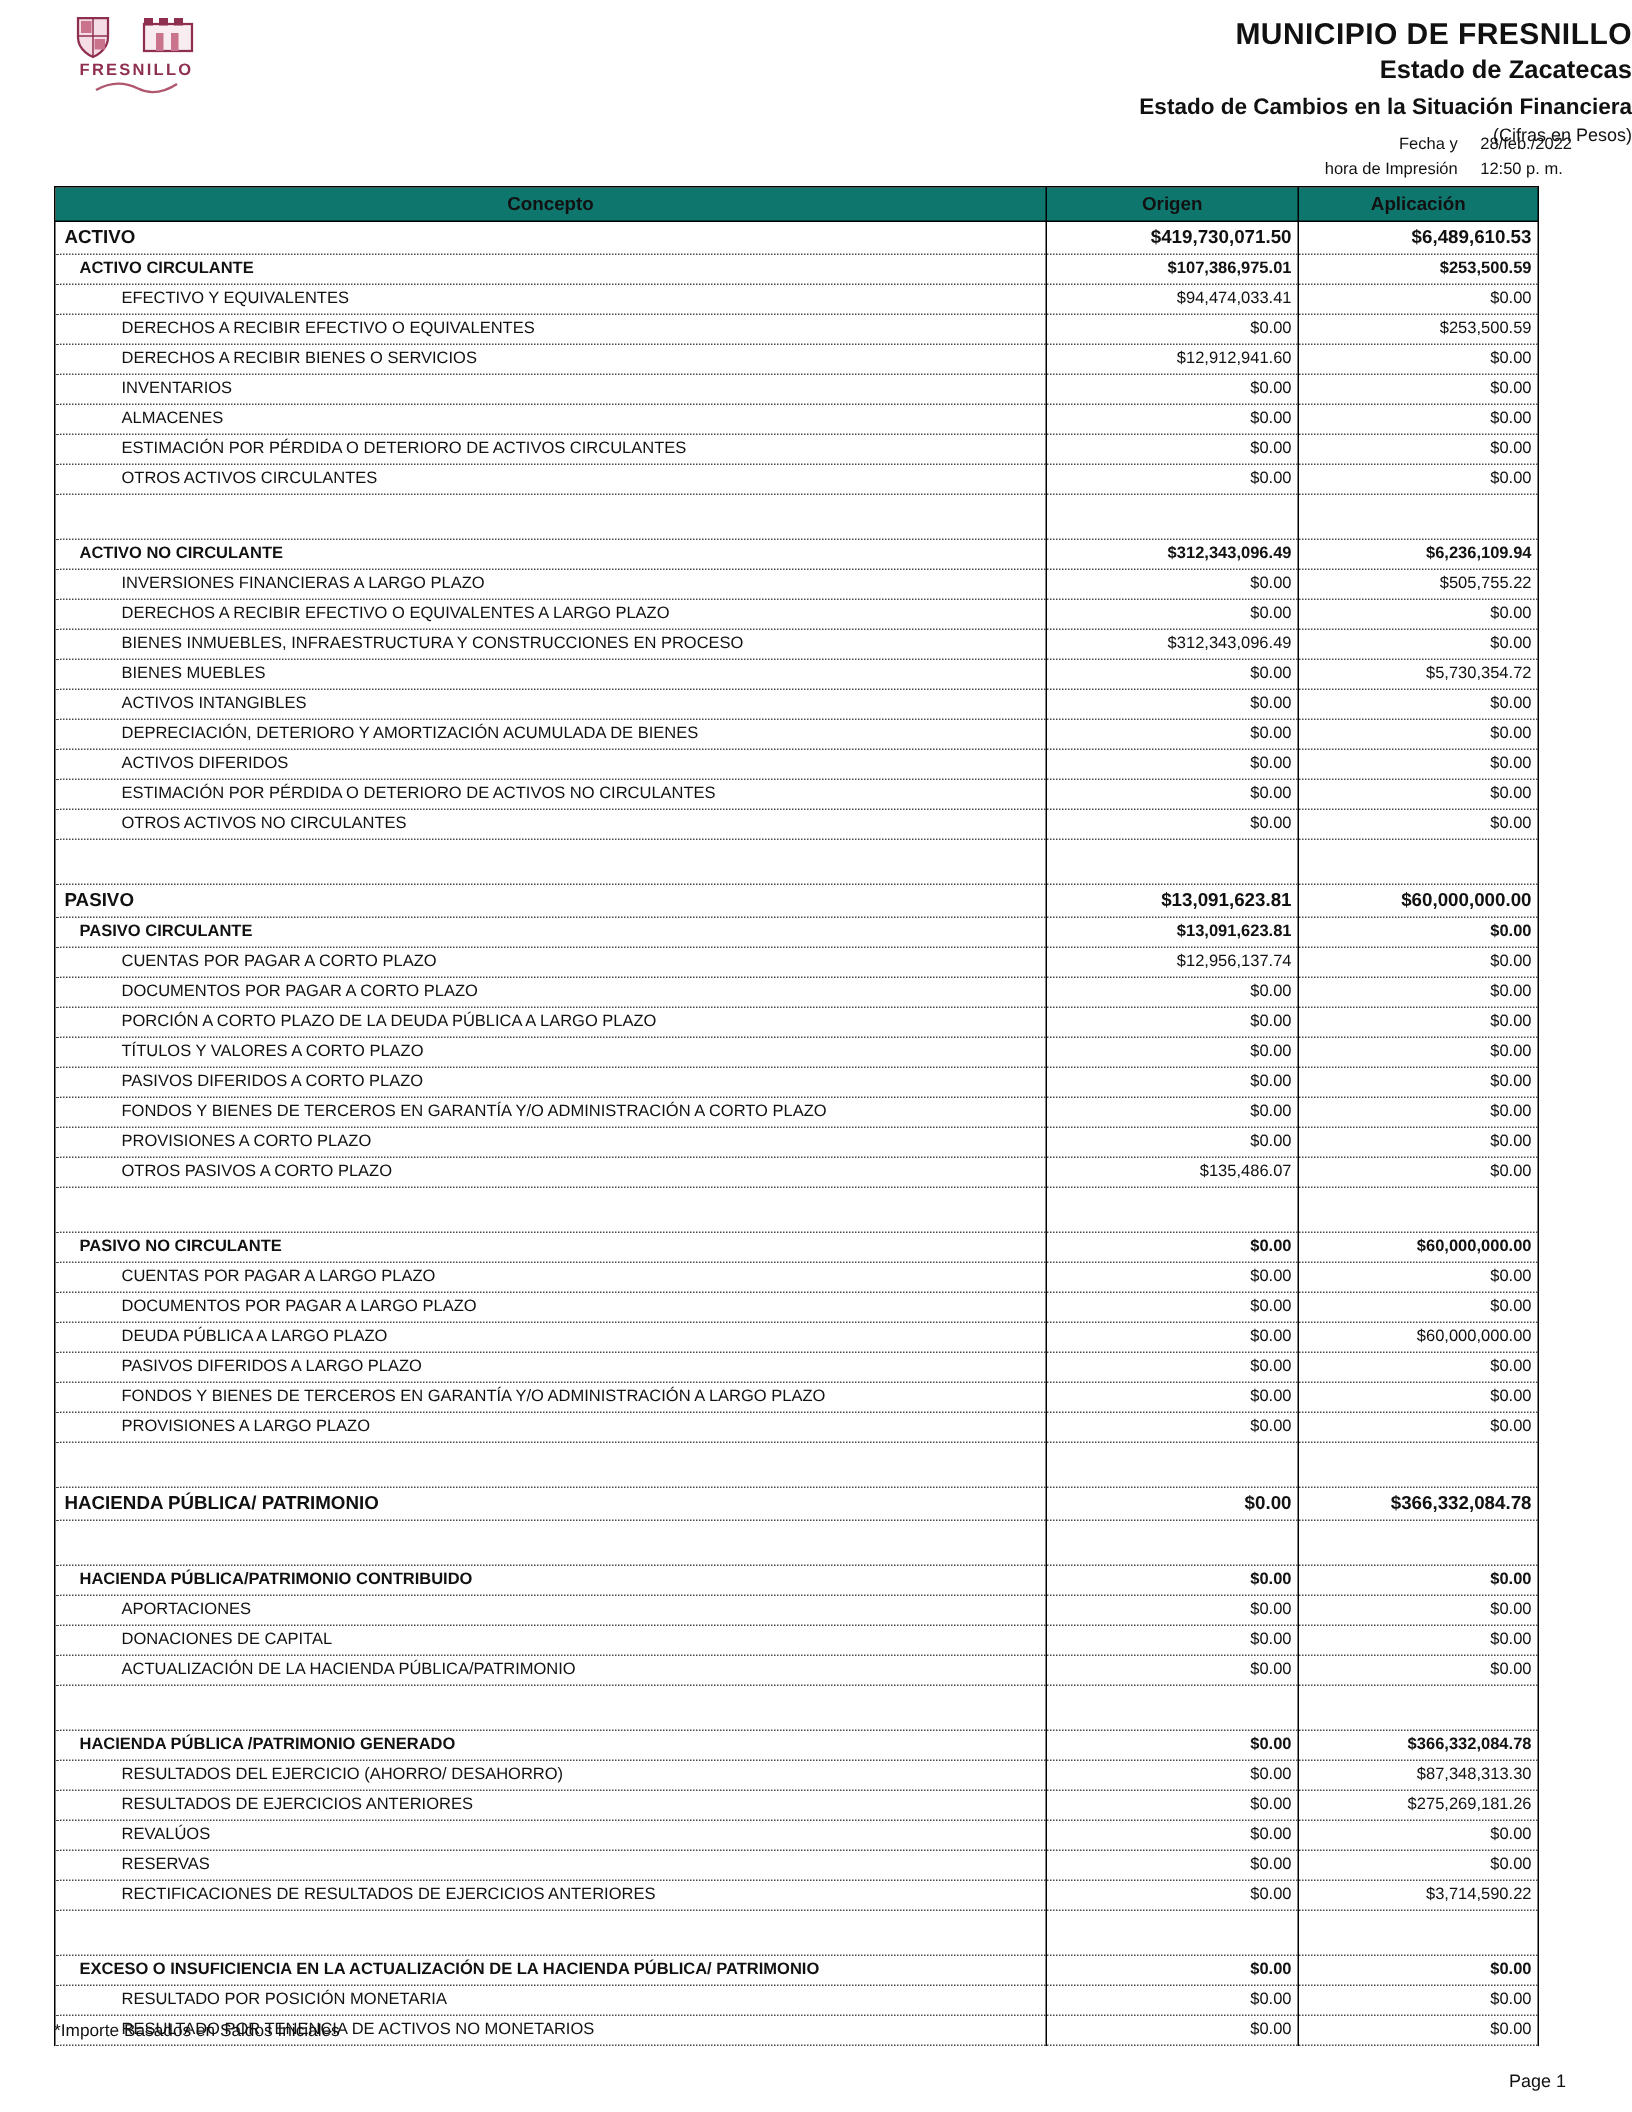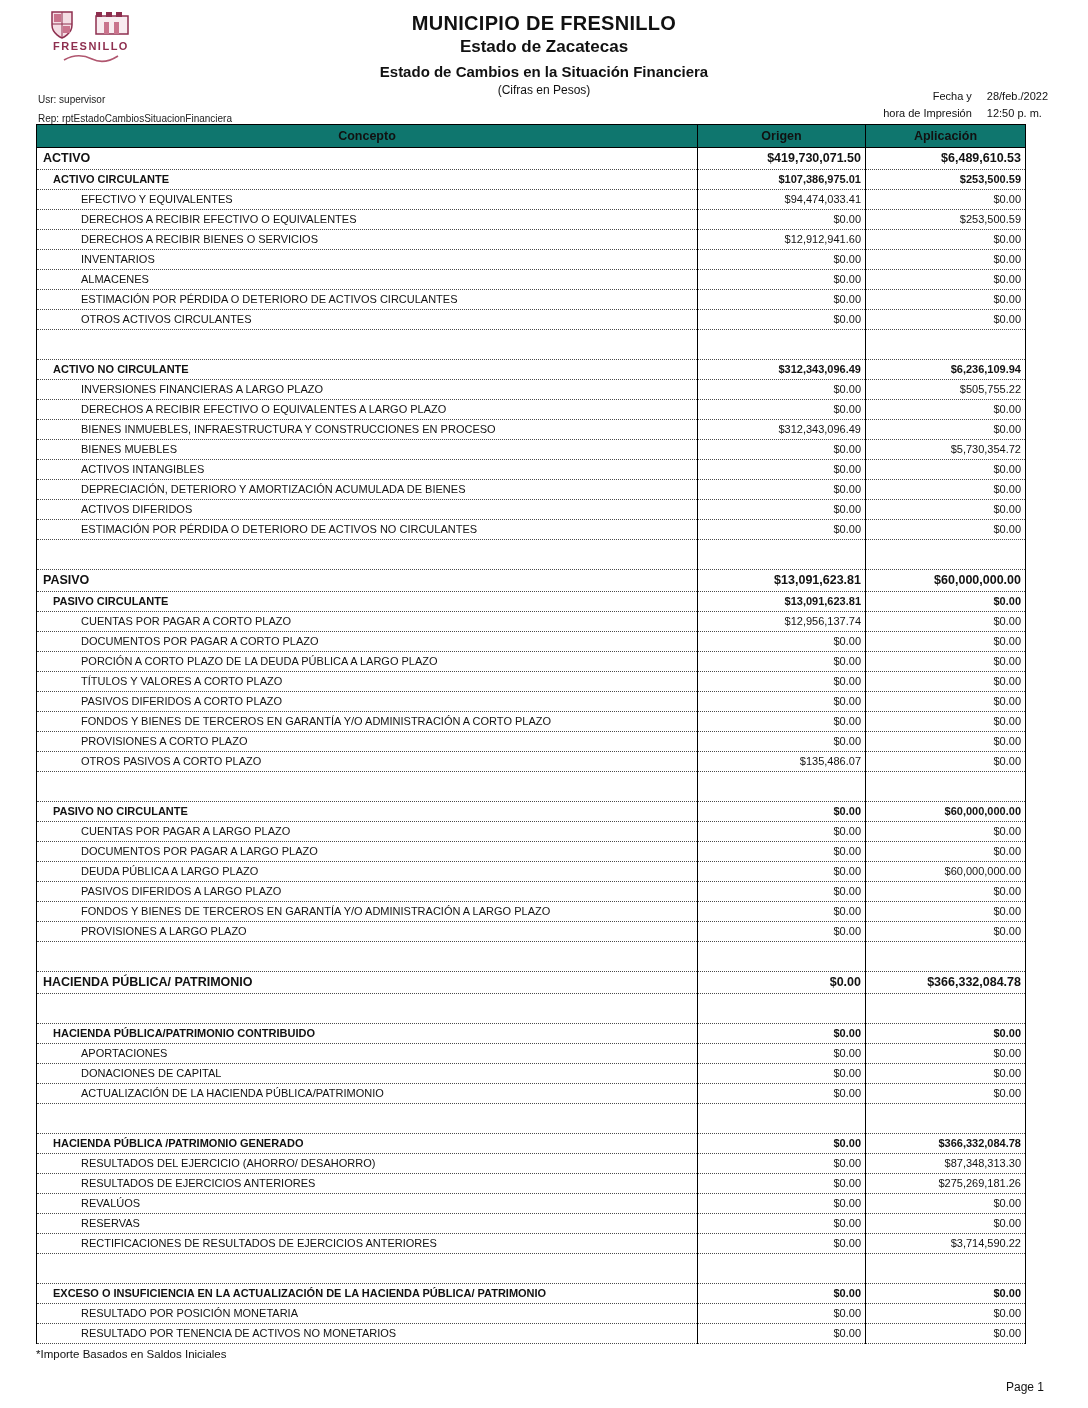--- a/index.html
+++ b/index.html
@@ -4,21 +4,21 @@
 <style>
   * { margin:0; padding:0; box-sizing:border-box; }
   html,body { background:#ffffff; }
   body {
     width:1088px; height:1408px; position:relative;
     font-family:"Liberation Sans", sans-serif; color:#111;
   }
   .page { position:absolute; inset:0; }
 
   
-  .header-titles { text-align:center; padding-top:12px; }
+  .header-titles { text-align:right; padding-top:12px; }
   .t-main   { font-size:20px; font-weight:bold; letter-spacing:.3px; }
   .t-state  { font-size:17px; font-weight:bold; margin-top:2px; }
   .t-report { font-size:15px; font-weight:bold; margin-top:6px; }
   .t-period { font-size:13px; font-weight:bold; margin-top:4px; }
   .t-units  { font-size:12px; margin-top:3px; }
 
   .logo { position:absolute; left:34px; top:8px; width:116px; height:60px; }
 
   .meta-left {
     position:absolute; left:38px; top:90px;
@@ -90,24 +90,20 @@
     </svg>
   </div>
 
   <div class="header-titles">
     <div class="t-main">MUNICIPIO DE FRESNILLO</div>
     <div class="t-state">Estado de Zacatecas</div>
     <div class="t-report">Estado de Cambios en la Situación Financiera</div>
     <div class="t-units">(Cifras en Pesos)</div>
   </div>
 
-  <div class="meta-left">
-    <div>Usr: supervisor</div>
-    <div>Rep: rptEstadoCambiosSituacionFinanciera</div>
-  </div>
 
   <div class="meta-right">
     <div class="labels">
       <div>Fecha y</div>
       <div>hora de Impresión</div>
     </div>
     <div class="bar"></div>
     <div class="values">
       <div>28/feb./2022</div>
       <div>12:50 p. m.</div>
@@ -216,20 +212,25 @@
         <tr class="lvl2">
           <td class="c">ACTIVOS DIFERIDOS</td>
           <td class="o">$0.00</td>
           <td class="a">$0.00</td>
         </tr>
         <tr class="lvl2">
           <td class="c">ESTIMACIÓN POR PÉRDIDA O DETERIORO DE ACTIVOS NO CIRCULANTES</td>
           <td class="o">$0.00</td>
           <td class="a">$0.00</td>
         </tr>
+        <tr class="lvl2">
+          <td class="c">OTROS ACTIVOS NO CIRCULANTES</td>
+          <td class="o">$0.00</td>
+          <td class="a">$0.00</td>
+        </tr>
         <tr class="blank">
           <td class="c"></td>
           <td class="o"></td>
           <td class="a"></td>
         </tr>
         <tr class="lvl0">
           <td class="c">PASIVO</td>
           <td class="o">$13,091,623.81</td>
           <td class="a">$60,000,000.00</td>
         </tr>

